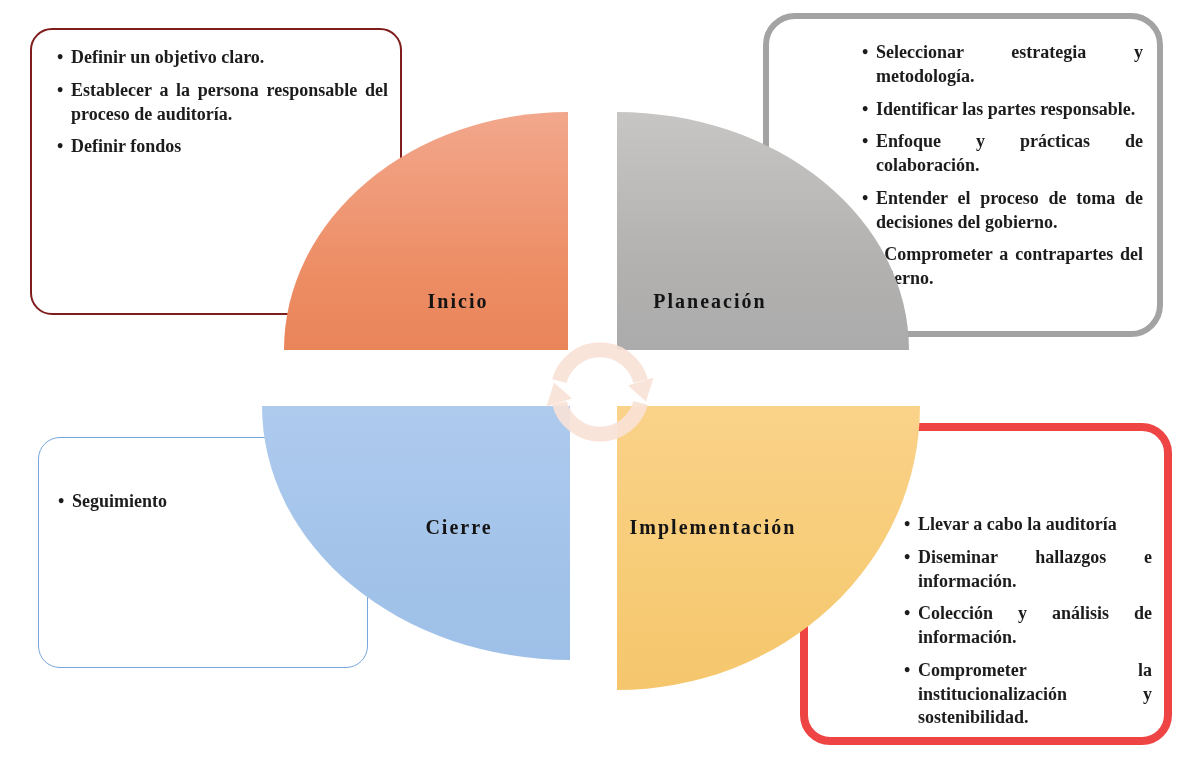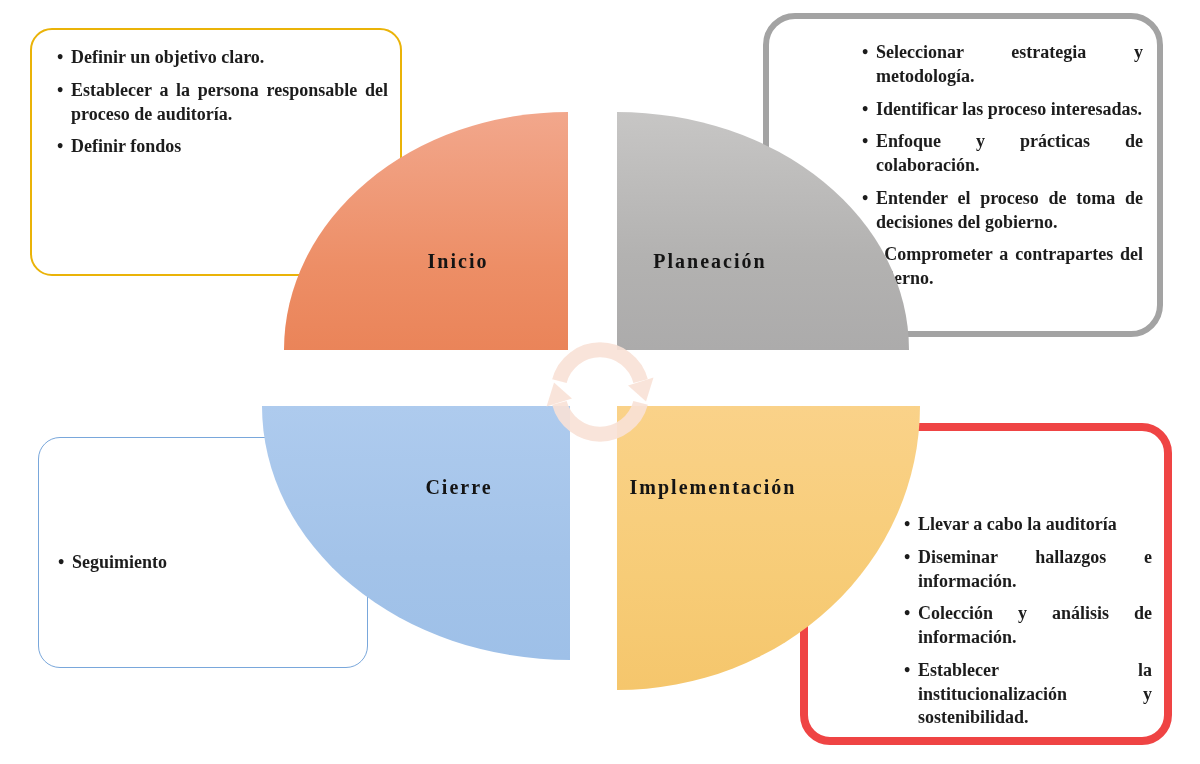--- a/index.html
+++ b/index.html
@@ -18,33 +18,33 @@
   .tbox li {
     position:relative; padding-left:15px; margin-bottom:9px;
     text-align:justify; font-weight:bold; font-size:18px;
     line-height:1.32; color:#1c1c1c;
   }
   .tbox li::before { content:"\2022"; position:absolute; left:1px; top:0; }
   .tbox li.nohang { padding-left:0; text-indent:10px; }
   .tbox li.nohang::before { content:"\2022\00a0"; position:static; }
 
   .box-inicio {
-    left:30px; top:28px; width:372px; height:248px;
-    border:2px solid #eab308; border-radius:22px;
+    left:30px; top:28px; width:372px; height:287px;
+    border:2px solid #7f1d1d; border-radius:22px;
     padding:16px 12px 8px 24px;
   }
   .box-planeacion {
     left:763px; top:13px; width:400px; height:324px;
     border:6px solid #a3a3a3; border-radius:32px;
     padding:22px 14px 8px 92px;
   }
   .box-cierre {
     left:38px; top:437px; width:330px; height:231px;
     border:1px solid #79A7DB; border-radius:22px;
-    padding:113px 12px 8px 18px;
+    padding:52px 12px 8px 18px;
   }
   .box-implementacion {
     left:800px; top:423px; width:372px; height:322px;
     border:8px solid #ef4444; border-radius:30px;
     padding:82px 12px 8px 95px;
   }
 
   
   .quad { position:absolute; z-index:2; }
   .q-inicio {
@@ -64,21 +64,21 @@
   }
   .q-implementacion {
     left:617px; top:406px; width:303px; height:284px;
     border-bottom-right-radius:100% 100%;
     background:linear-gradient(180deg,#FAD289 0%,#F7CC77 60%,#F5C66C 100%);
   }
 
   
   .qlabel {
     position:absolute; z-index:3; font-weight:bold; font-size:20px;
-    letter-spacing:2px; color:#141414; text-align:center;
+    letter-spacing:2px; color:#141414; text-align:center;margin-top:40px;
   }
   .l-inicio         { left:388px; top:250px; width:140px; }
   .l-planeacion     { left:630px; top:250px; width:160px; }
   .l-cierre         { left:389px; top:476px; width:140px; }
   .l-implementacion { left:618px; top:476px; width:190px; }
 
   
   .cycle {
     position:absolute; left:540px; top:332px; width:120px; height:120px;
     z-index:4; opacity:0.9;
@@ -93,39 +93,39 @@
     <ul>
       <li>Definir un objetivo claro.</li>
       <li>Establecer a la persona responsable del proceso de auditoría.</li>
       <li>Definir fondos</li>
     </ul>
   </div>
 
   <div class="tbox box-planeacion">
     <ul>
       <li>Seleccionar estrategia y metodología.</li>
-      <li>Identificar las proceso interesadas.</li>
+      <li>Identificar las partes responsable.</li>
       <li>Enfoque y prácticas de colaboración.</li>
       <li>Entender el proceso de toma de decisiones del gobierno.</li>
       <li class="nohang">Comprometer a contrapartes del gobierno.</li>
     </ul>
   </div>
 
   <div class="tbox box-cierre">
     <ul>
       <li>Seguimiento</li>
     </ul>
   </div>
 
   <div class="tbox box-implementacion">
     <ul>
       <li>Llevar a cabo la auditoría</li>
       <li>Diseminar hallazgos e información.</li>
       <li>Colección y análisis de información.</li>
-      <li>Establecer la institucionalización y sostenibilidad.</li>
+      <li>Comprometer la institucionalización y sostenibilidad.</li>
     </ul>
   </div>
 
   <div class="quad q-inicio"></div>
   <div class="quad q-planeacion"></div>
   <div class="quad q-cierre"></div>
   <div class="quad q-implementacion"></div>
 
   <div class="qlabel l-inicio">Inicio</div>
   <div class="qlabel l-planeacion">Planeación</div>

